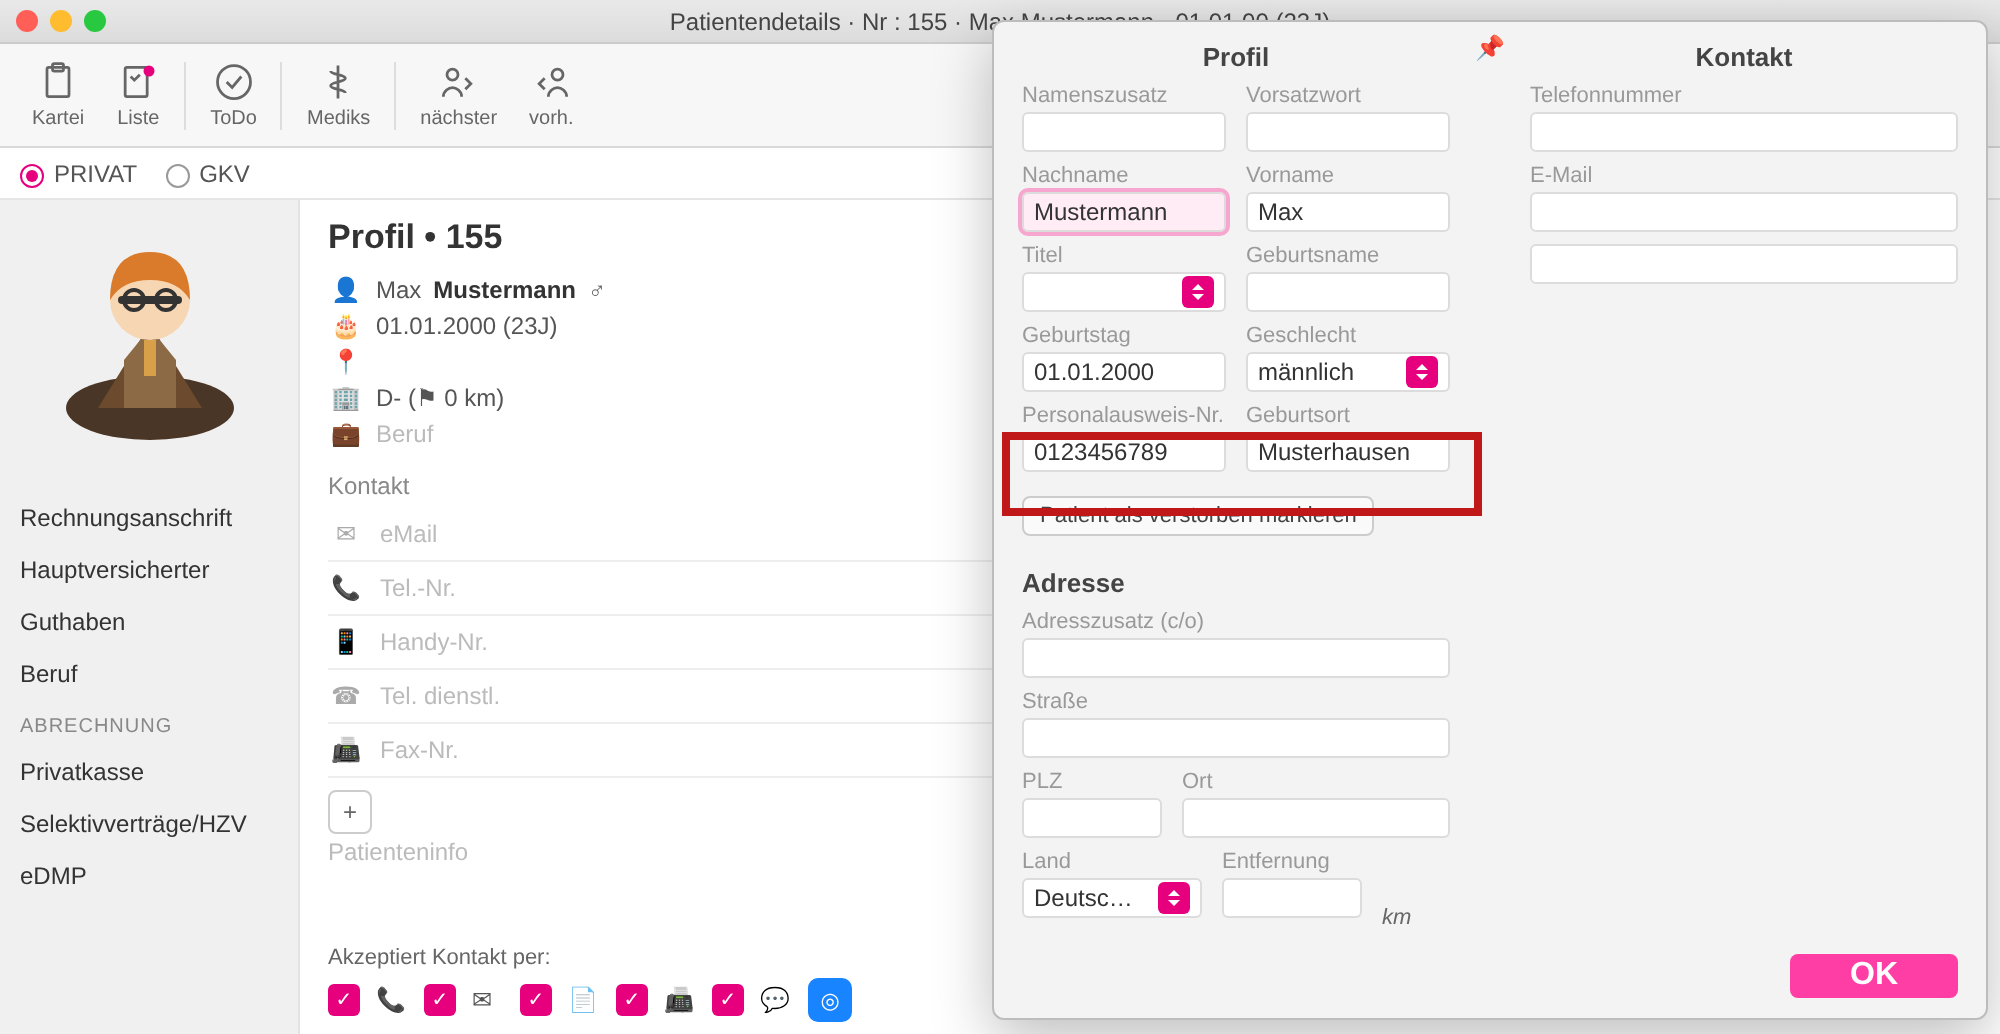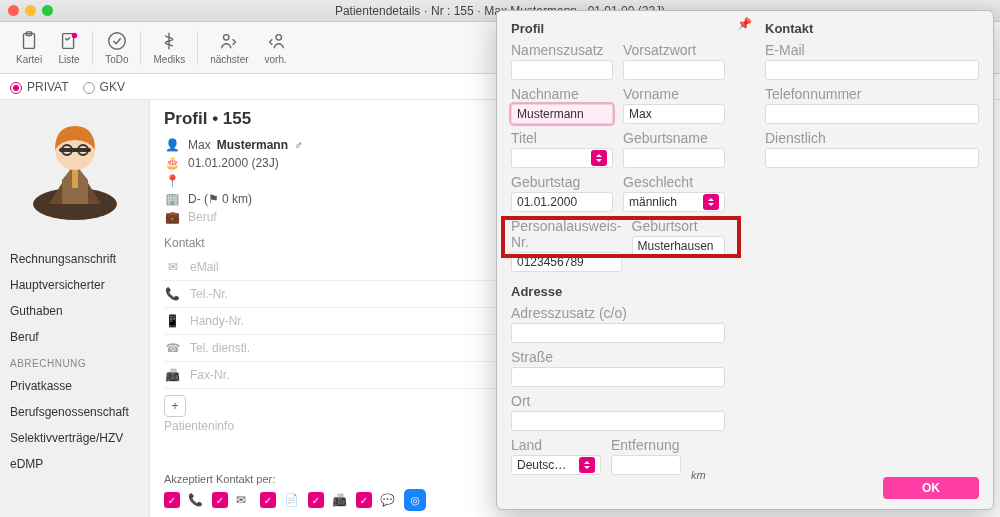--- a/index.html
+++ b/index.html
@@ -46,36 +46,36 @@
   .inp2 { flex:1; border:none; padding:2px; font-size:12px; color:#bbb;}
   .plus-btn { width:22px; height:22px; border:1px solid #ccc; border-radius:4px; display:flex; align-items:center; justify-content:center; color:#666; margin-top:6px; margin-bottom:2px;}
   .chips { display:flex; gap:8px; align-items:center; flex-wrap:wrap; margin-top:4px;}
   .chip { width:22px; height:18px; border-radius:3px; display:flex; align-items:center; justify-content:center; font-size:11px;}
   .chk { width:16px; height:16px; border-radius:3px; background:#e6007e; display:inline-flex; align-items:center; justify-content:center; color:#fff; font-size:10px;}
   .smallicon { width:16px; height:14px; color:#555;}
   .chip-blue { background:#1984ff; color:#fff; width:22px; height:22px; border-radius:5px;}
 
   
   .popover { position:absolute; left:496px; top:10px; width:498px; height:500px; background:#f3f3f3; border:1px solid #bcbcbc; border-radius:6px; box-shadow:0 10px 30px rgba(0,0,0,.25); padding:10px 14px 12px; overflow:hidden;}
-  .popover h4 { font-size:13px; font-weight:700; color:#444; margin-bottom:6px;}
+  .popover h4 { font-size:13px; font-weight:700; color:#444; margin-bottom:6px;text-align:center;}
   .pin { position:absolute; top:6px; left:50%; transform:translateX(-50%); color:#888;}
   .cols { display:flex; gap:40px;}
   .coll { flex:1; }
   .fld { margin-bottom:6px;}
-  .fld label { display:block; font-size:14px; color:#999; margin-bottom:2px;}
+  .fld label { display:block; font-size:11px; color:#999; margin-bottom:2px;}
   .fld input, .fld .sel { width:100%; height:20px; border:1px solid #dcdcdc; border-radius:3px; background:#fff; font-size:12px; padding:0 5px; color:#333;}
   .fld .sel { display:flex; align-items:center; justify-content:space-between; }
   .selbtn { width:16px; height:16px; background:#e6007e; border-radius:3px; display:flex; align-items:center; justify-content:center;}
   .selbtn svg{width:10px;height:10px;}
   .row2 { display:flex; gap:10px;}
   .row2 .fld { flex:1;}
   .hl-pink input { outline:2px solid #f7a7cf; outline-offset:0; background:#ffecf5;}
   .redbox { position:absolute; border:4px solid #c01818; pointer-events:none;}
   .markbtn { border:1px solid #ccc; background:#fafafa; border-radius:4px; padding:3px 8px; font-size:11px; color:#444; margin:6px 0 10px;}
-  .ok-btn { position:absolute; right:14px; bottom:10px; width:96px; height:22px; border:none; border-radius:4px; background:#ff3ea5; color:#fff; font-size:12px; font-weight:600;}
+  .ok-btn { position:absolute; right:14px; bottom:10px; width:84px; height:22px; border:none; border-radius:4px; background:#ff3ea5; color:#fff; font-size:16px; font-weight:600;}
   .km { font-size:11px; color:#666;font-style:italic;}
   .sectionhdr { font-size:13px; font-weight:700; color:#444; margin:6px 0 6px;}
 </style>
 </head>
 <body>
 
 <div class="title-bar">
   <div class="traffic">
     <span class="tdot-r"></span>
     <span class="tdot-y"></span>
@@ -172,21 +172,20 @@
         <circle cx="40" cy="38" r="5" fill="none" stroke="#333" stroke-width="2"></circle>
         <circle cx="56" cy="38" r="5" fill="none" stroke="#333" stroke-width="2"></circle>
       </svg>
     </div>
     <div class="sb-item">Rechnungsanschrift</div>
     <div class="sb-item">Hauptversicherter</div>
     <div class="sb-item">Guthaben</div>
     <div class="sb-item">Beruf</div>
     <div class="sb-head">ABRECHNUNG</div>
     <div class="sb-item">Privatkasse</div>
-    <div class="sb-item">Berufsgenossenschaft</div>
     <div class="sb-item">Selektivverträge/HZV</div>
     <div class="sb-item">eDMP</div>
   </div>
 
   <div class="content">
     <div class="profil-head">
       <div class="profil-title">Profil • 155</div>
       <div style="display:flex;align-items:center;">
         <button class="copy-btn">Infos kopieren</button>
         <div class="pencil">
@@ -305,25 +304,27 @@
                   <path d="M2 4l3-3 3 3M2 6l3 3 3-3"></path>
                 </svg>
               </span>
             </div>
         </div>
       </div>
       <div class="row2">
         <div class="fld"><label>Personalausweis-Nr.</label><input value="0123456789" style=""></div>
         <div class="fld"><label>Geburtsort</label><input value="Musterhausen" style=""></div>
       </div>
+      <button class="markbtn">Patient als verstorben markieren</button>
 
       <div class="sectionhdr">Adresse</div>
       <div class="fld"><label>Adresszusatz (c/o)</label><input style=""></div>
       <div class="fld"><label>Straße</label><input style=""></div>
       <div class="row2">
+        <div class="fld" style="flex:0 0 70px"><label>PLZ</label><input style=""></div>
         <div class="fld"><label>Ort</label><input style=""></div>
       </div>
       <div class="row2" style="align-items:flex-end">
         <div class="fld" style="flex:0 0 90px">
             <label>Land</label>
           <div class="sel">
               <span>Deutsc…</span>
               <span class="selbtn">
                 <svg viewBox="0 0 10 10" fill="#fff">
                   <path d="M2 4l3-3 3 3M2 6l3 3 3-3"></path>
@@ -331,21 +332,21 @@
               </span>
             </div>
         </div>
         <div class="fld" style="flex:0 0 70px"><label>Entfernung</label><input style=""></div>
         <span class="km">km</span>
       </div>
     </div>
 
     <div class="coll">
       <h4>Kontakt</h4>
+      <div class="fld"><label>Telefonnummer</label><input style=""></div>
       <div class="fld"><label>E-Mail</label><input style=""></div>
-      <div class="fld"><label>Telefonnummer</label><input style=""></div>
-      <div class="fld"><label>Dienstlich</label><input style=""></div>
+      <div class="fld"><input style=""></div>
     </div>
   </div>
 
   <div class="redbox" style="left:4px; top:205px; width:240px; height:42px;"></div>
   <button class="ok-btn">OK</button>
 </div>
 
 </body></html>

